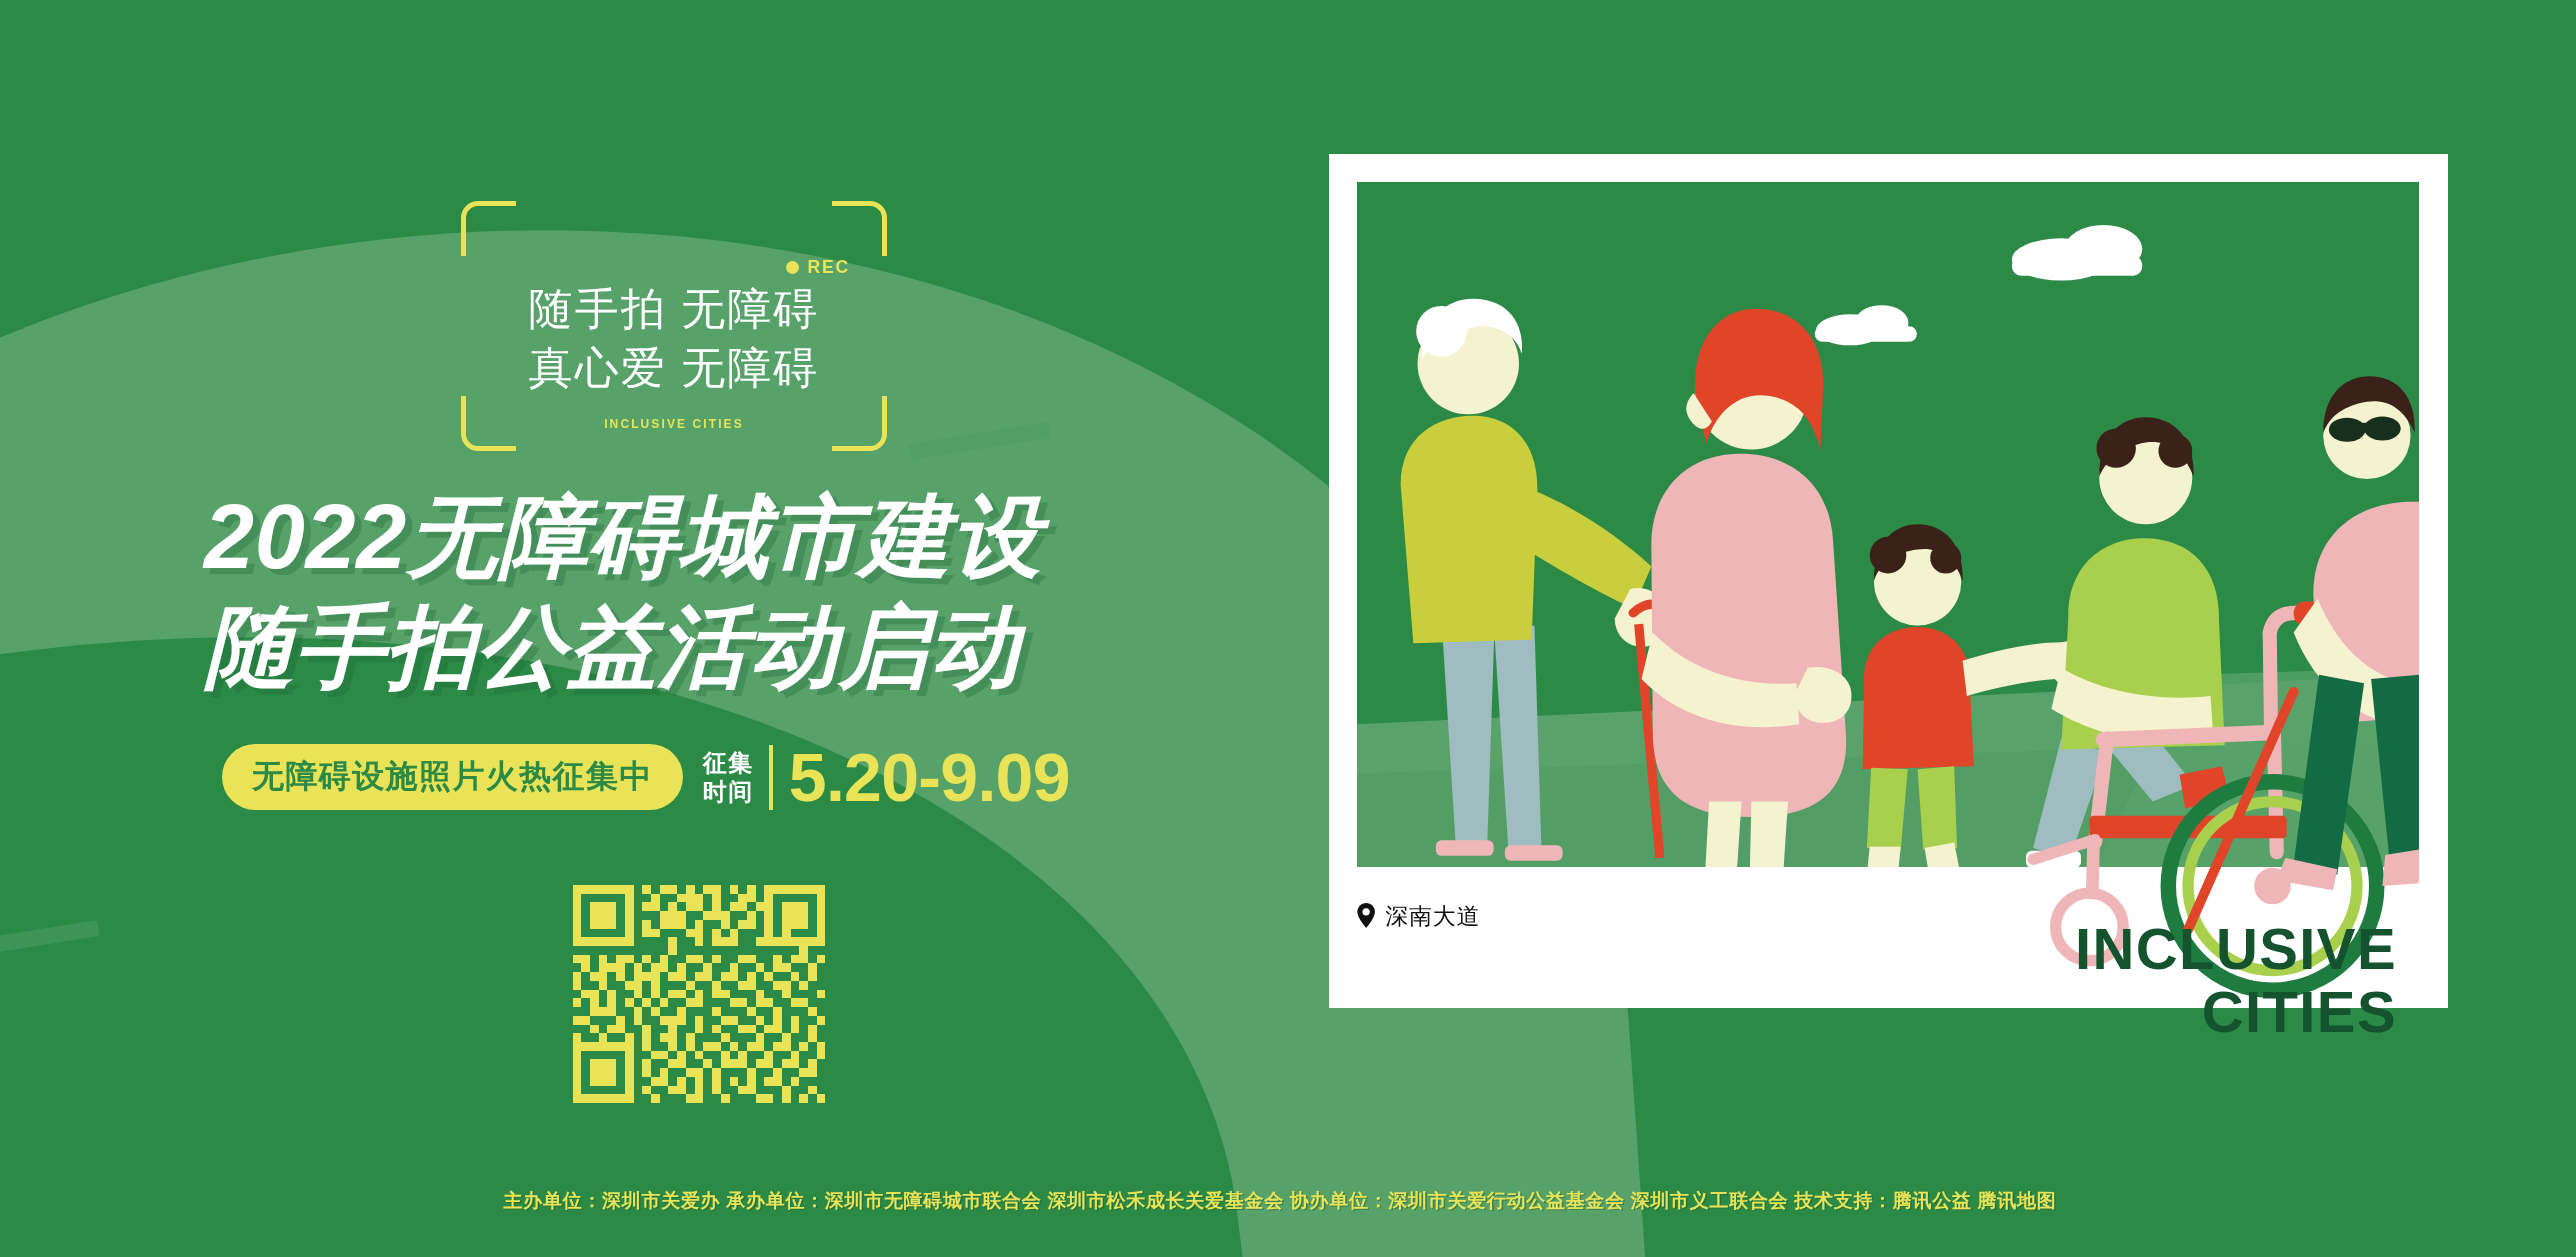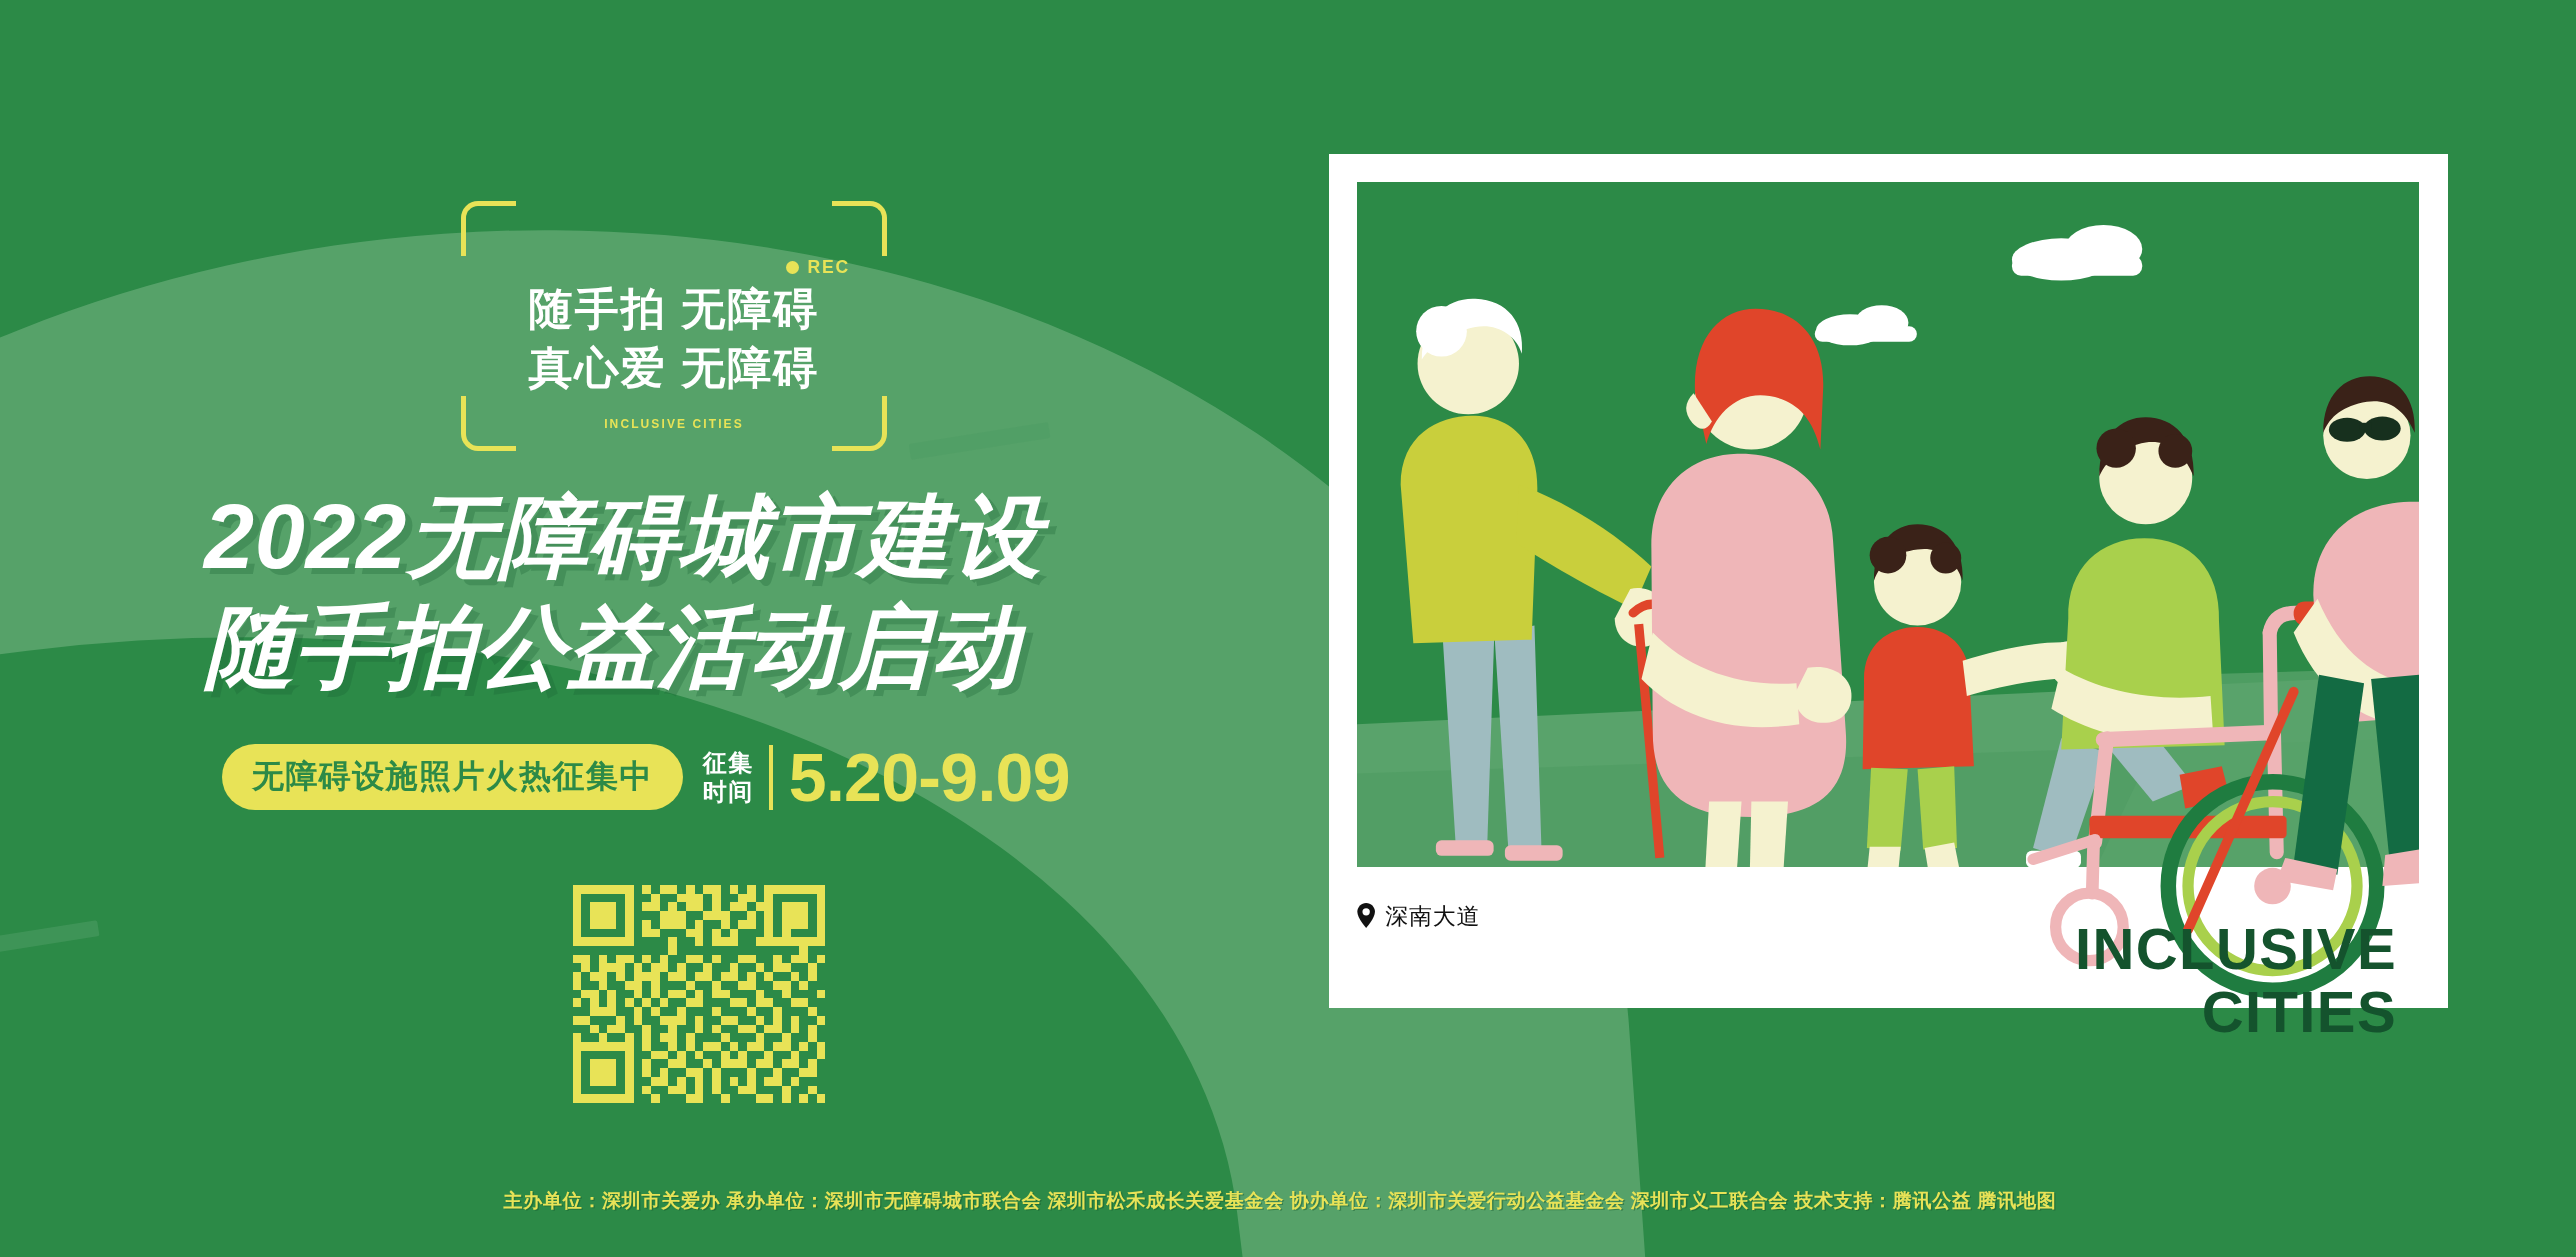--- a/index.html
+++ b/index.html
@@ -48,21 +48,21 @@
   .cam .corner { position:absolute; width:55px; height:55px; border:5px solid #e8e357; }
   .cam .tl { left:0; top:0; border-right:none; border-bottom:none; border-radius:17px 0 0 0; }
   .cam .tr { right:0; top:0; border-left:none; border-bottom:none; border-radius:0 17px 0 0; }
   .cam .bl { left:0; bottom:0; border-right:none; border-top:none; border-radius:0 0 0 17px; }
   .cam .br { right:0; bottom:0; border-left:none; border-top:none; border-radius:0 0 17px 0; }
   .rec { position:absolute; right:37px; top:56px; display:flex; align-items:center; gap:8.5px; }
   .rec-dot { width:13.4px; height:13.4px; border-radius:50%; background:#e8e357; }
   .rec-label { color:#e8e357; font-size:17.6px; font-weight:bold; letter-spacing:1.8px; }
   .slogan { position:absolute; left:0; right:0; top:79px; text-align:center; }
   .slogan div {
-    color:#ffffff; font-size:44px; font-weight:bold; line-height:1.33;
+    color:#ffffff; font-size:44px; font-weight:normal; line-height:1.33;
     letter-spacing:2.1px; white-space:nowrap;
   }
   .cam-sub {
     position:absolute; left:0; right:0; bottom:20px; text-align:center;
     color:#e8e357; font-size:12px; font-weight:bold; letter-spacing:2.1px;
   }
 
   
   .headline { position:absolute; left:204px; top:483px; }
   .headline h1 {

